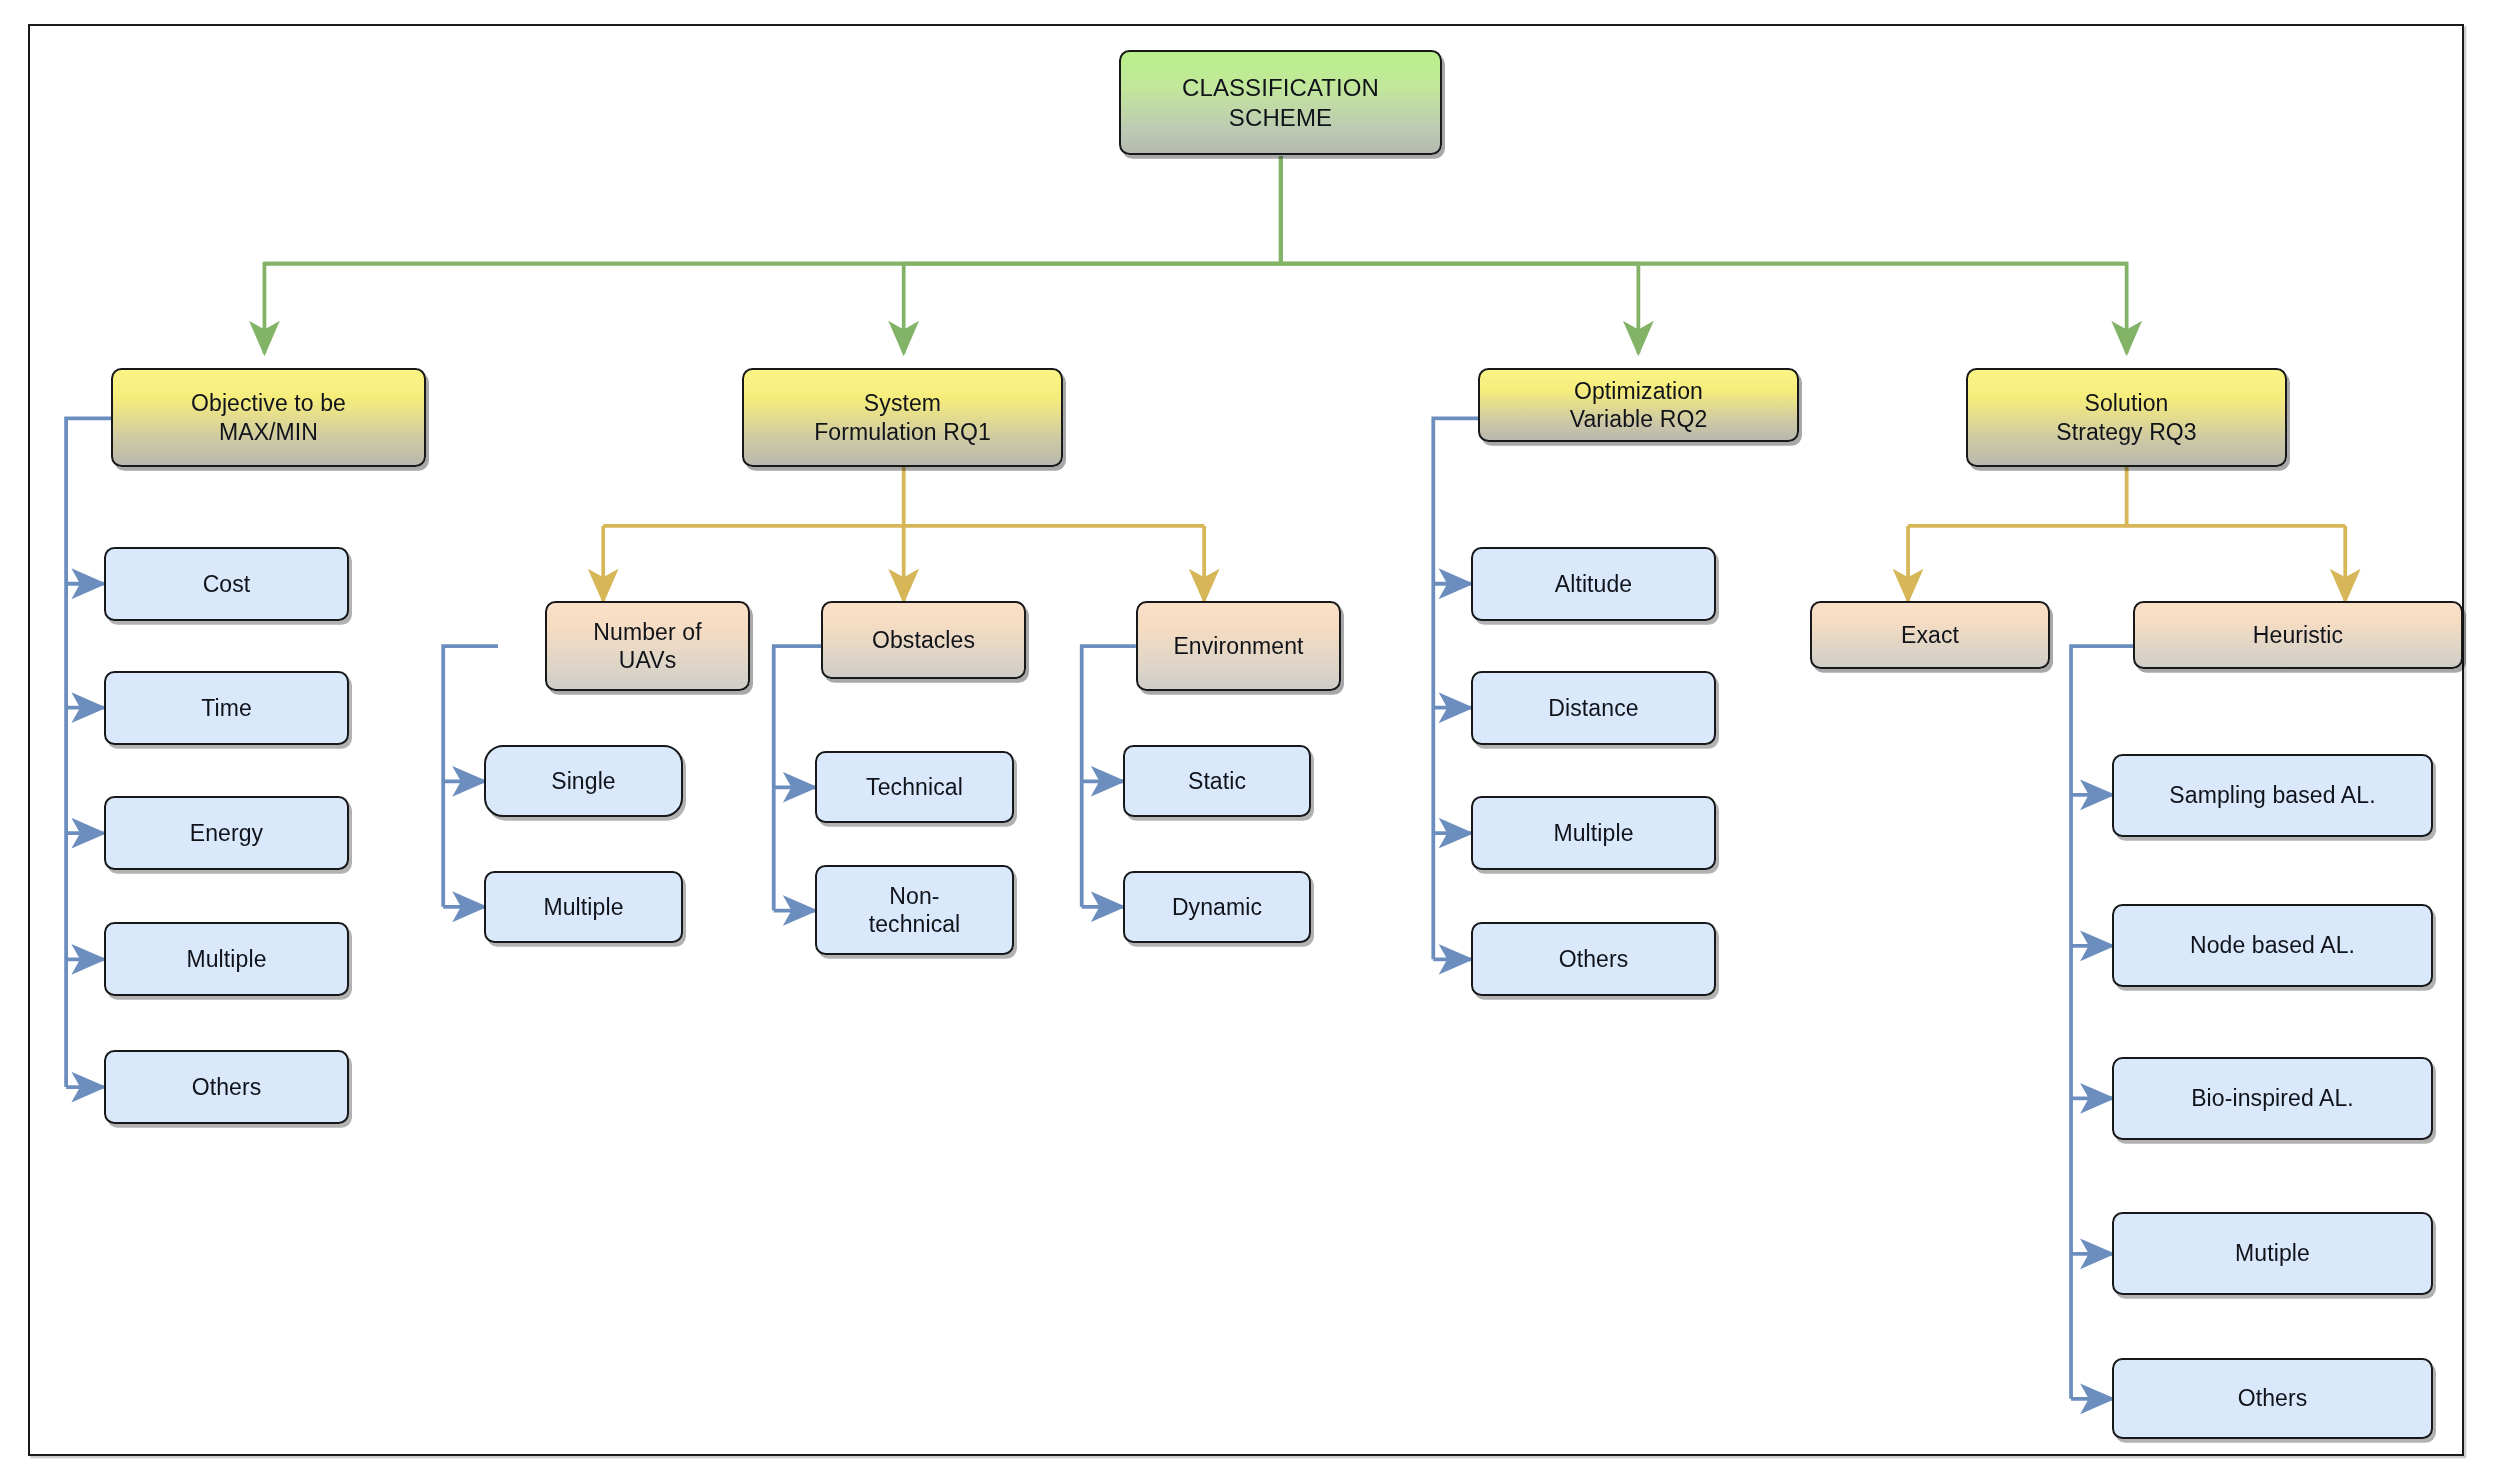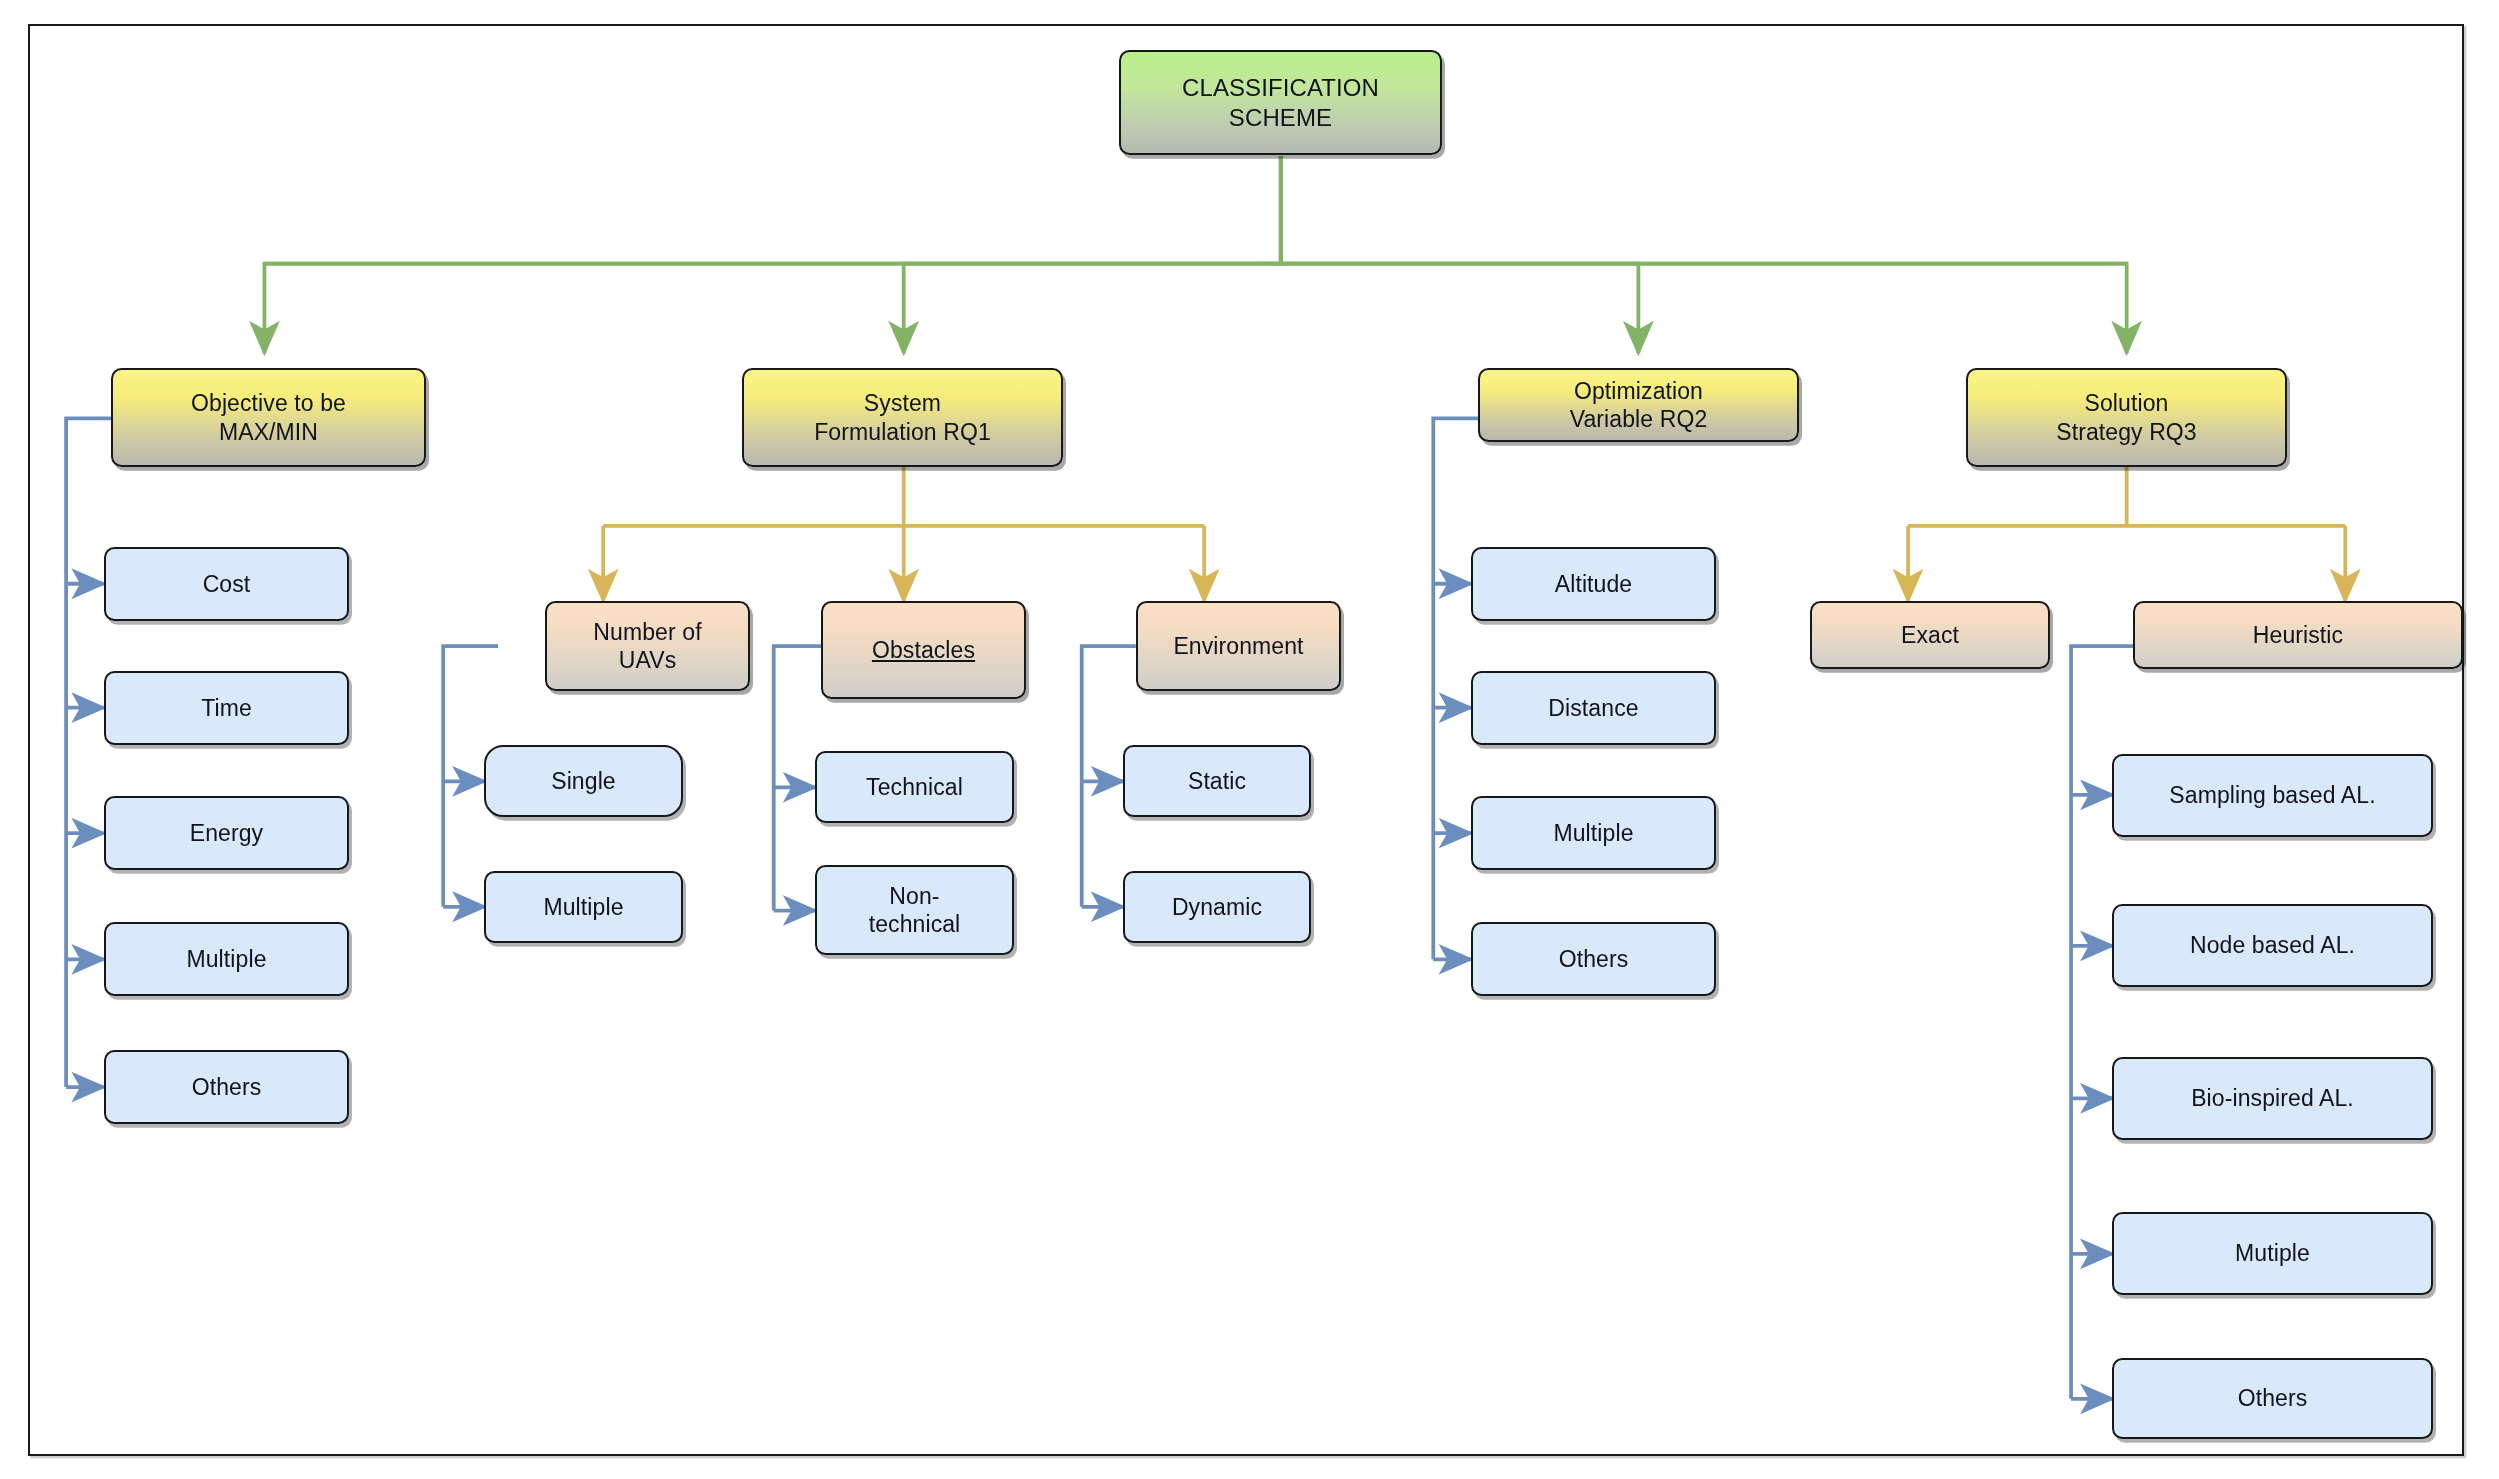--- a/index.html
+++ b/index.html
@@ -153,21 +153,21 @@
   <div class="node leaf" style="left:104px;top:922px;width:245px;height:74px;">
     <span>Multiple</span>
   </div>
   <div class="node leaf" style="left:104px;top:1050px;width:245px;height:74px;">
     <span>Others</span>
   </div>
 
   <div class="node lvl3" style="left:498px;top:601px;width:205px;height:90px;margin-left:47px;">
     <span><span>Number of</span><br><span>UAVs</span></span>
   </div>
-  <div class="node lvl3" style="left:821px;top:601px;width:205px;height:98px;text-decoration:underline;">
+  <div class="node lvl3" style="left:821px;top:601px;width:205px;height:78px;">
     <span>Obstacles</span>
   </div>
   <div class="node lvl3" style="left:1136px;top:601px;width:205px;height:90px;">
     <span>Environment</span>
   </div>
 
   <div class="node leaf" style="left:484px;top:745px;width:199px;height:72px;border-radius:19px;">
     <span>Single</span>
   </div>
   <div class="node leaf" style="left:484px;top:871px;width:199px;height:72px;">

